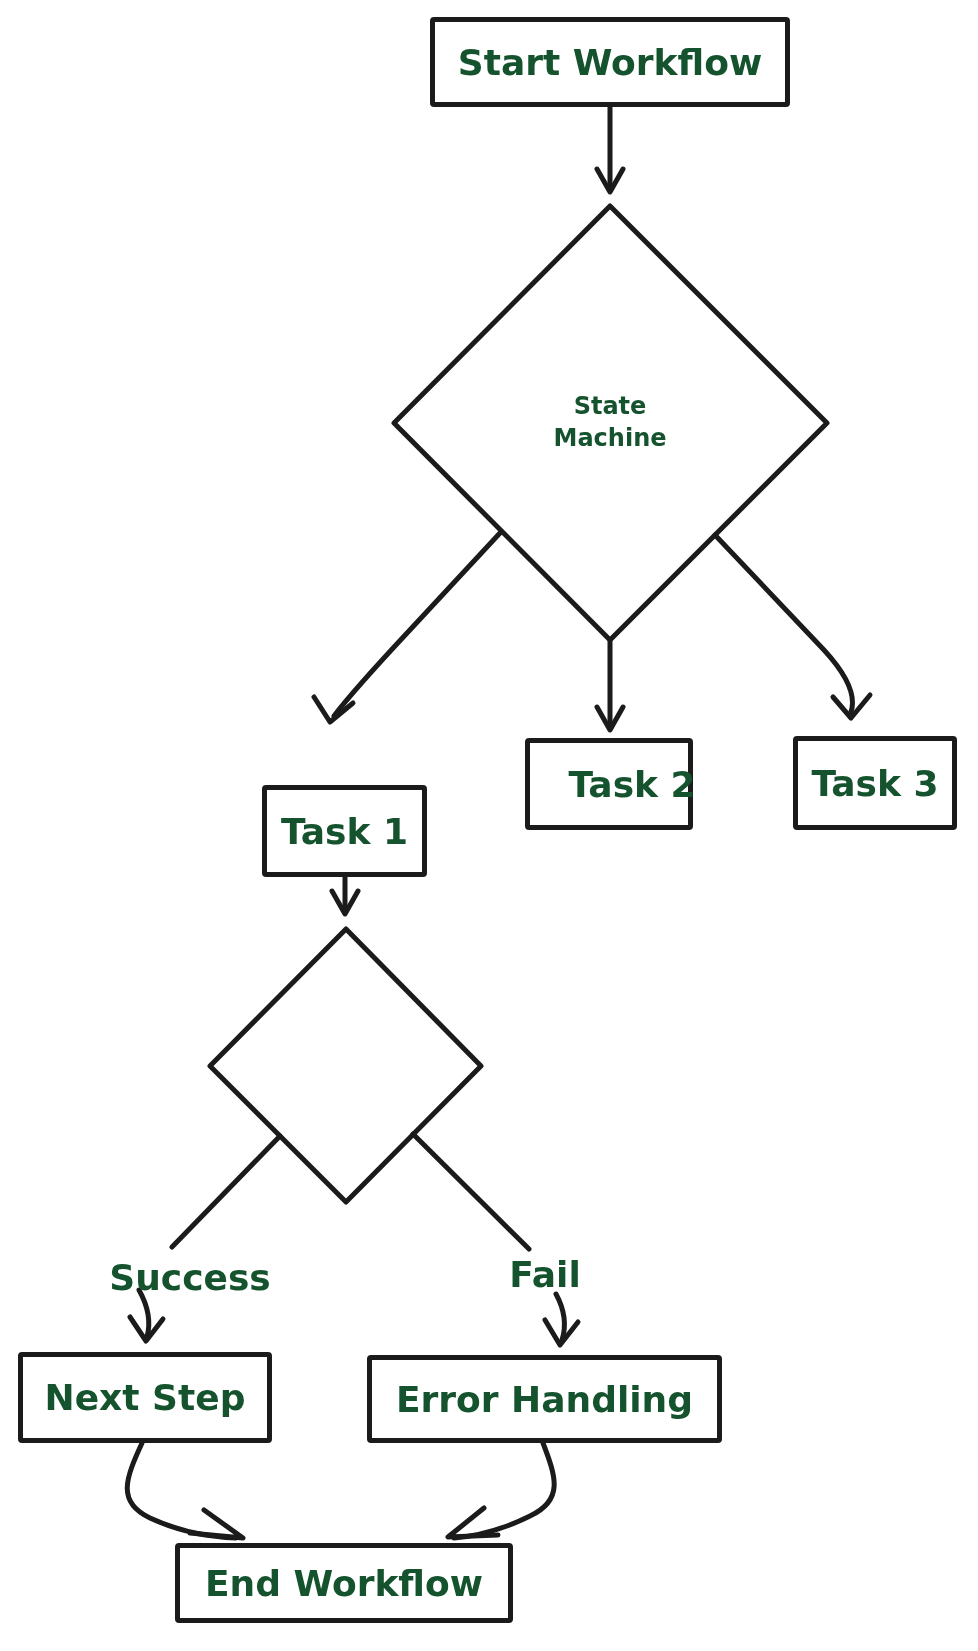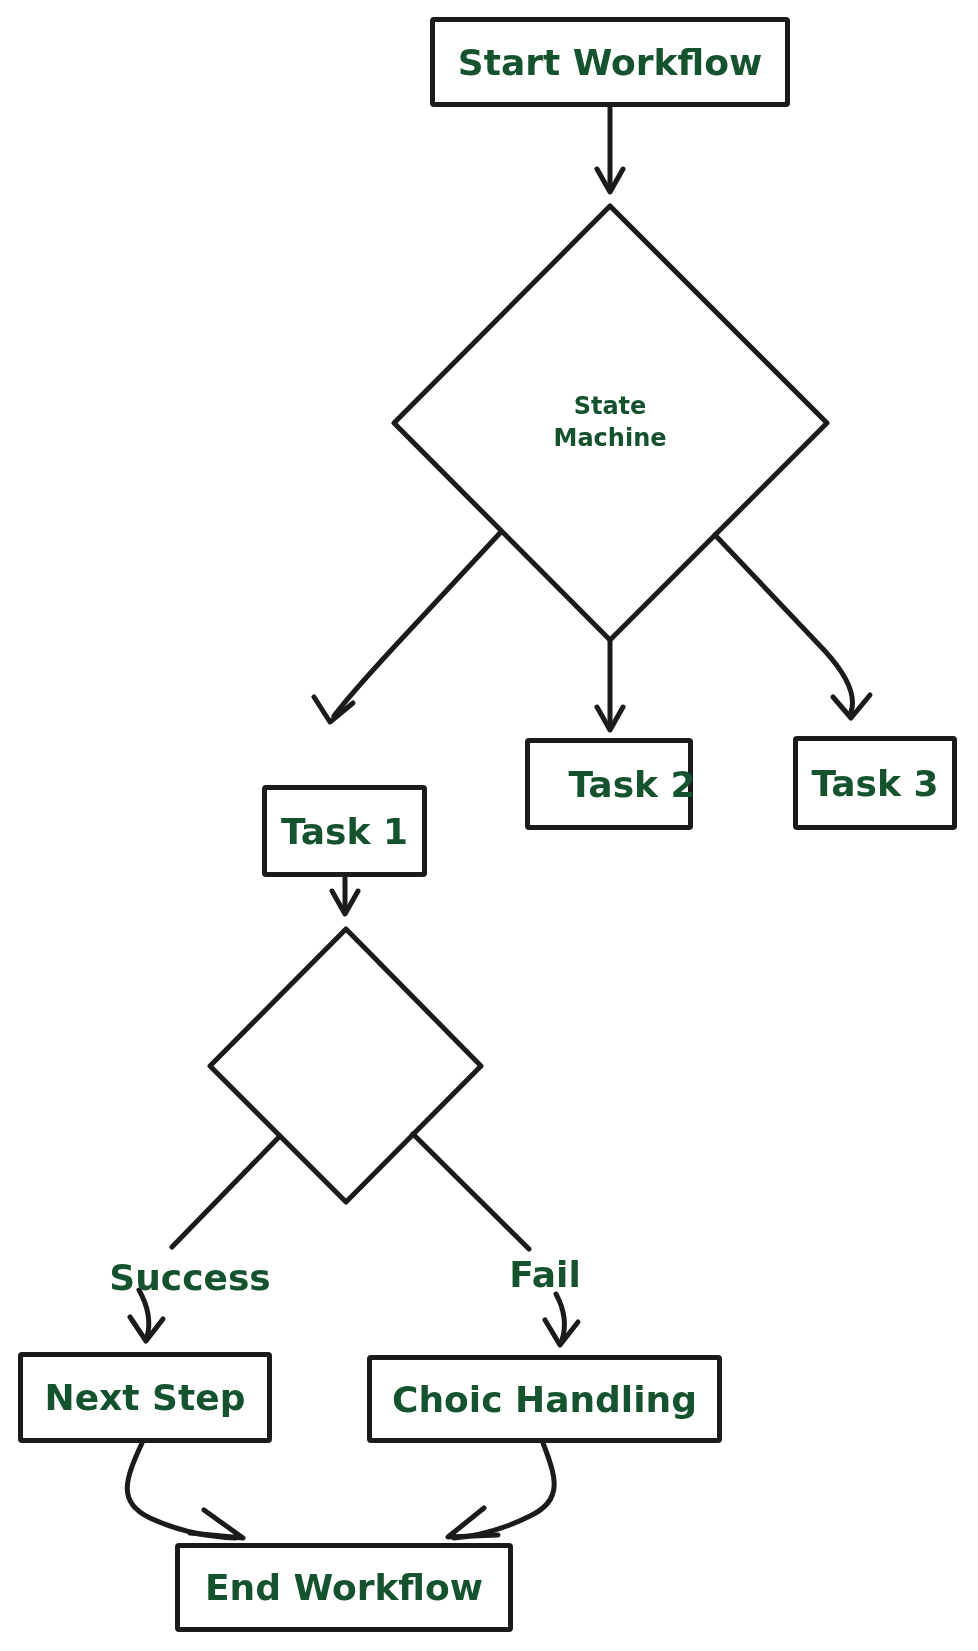--- a/index.html
+++ b/index.html
@@ -136,24 +136,24 @@
 
   <div class="node" style="left:793px; top:736px; width:164px; height:94px;">
     <span>Task 3</span>
   </div>
 
   <div class="node" style="left:18px; top:1352px; width:254px; height:91px;align-items:center;">
     <span>Next Step</span>
   </div>
 
   <div class="node" style="left:367px; top:1355px; width:355px; height:88px;">
-    <span>Choic Handling</span>
+    <span>Error Handling</span>
   </div>
 
-  <div class="node" style="left:175px; top:1543px; width:338px; height:89px;">
+  <div class="node" style="left:175px; top:1543px; width:338px; height:80px;">
     <span>End Workflow</span>
   </div>
 
   <div class="dlabel" style="left:610px; top:422px;">
     <span>State</span>
     <span>Machine</span>
   </div>
 
 
   <div class="elabel" style="left:143px; top:1277px;margin-left:47px;">Success</div>

